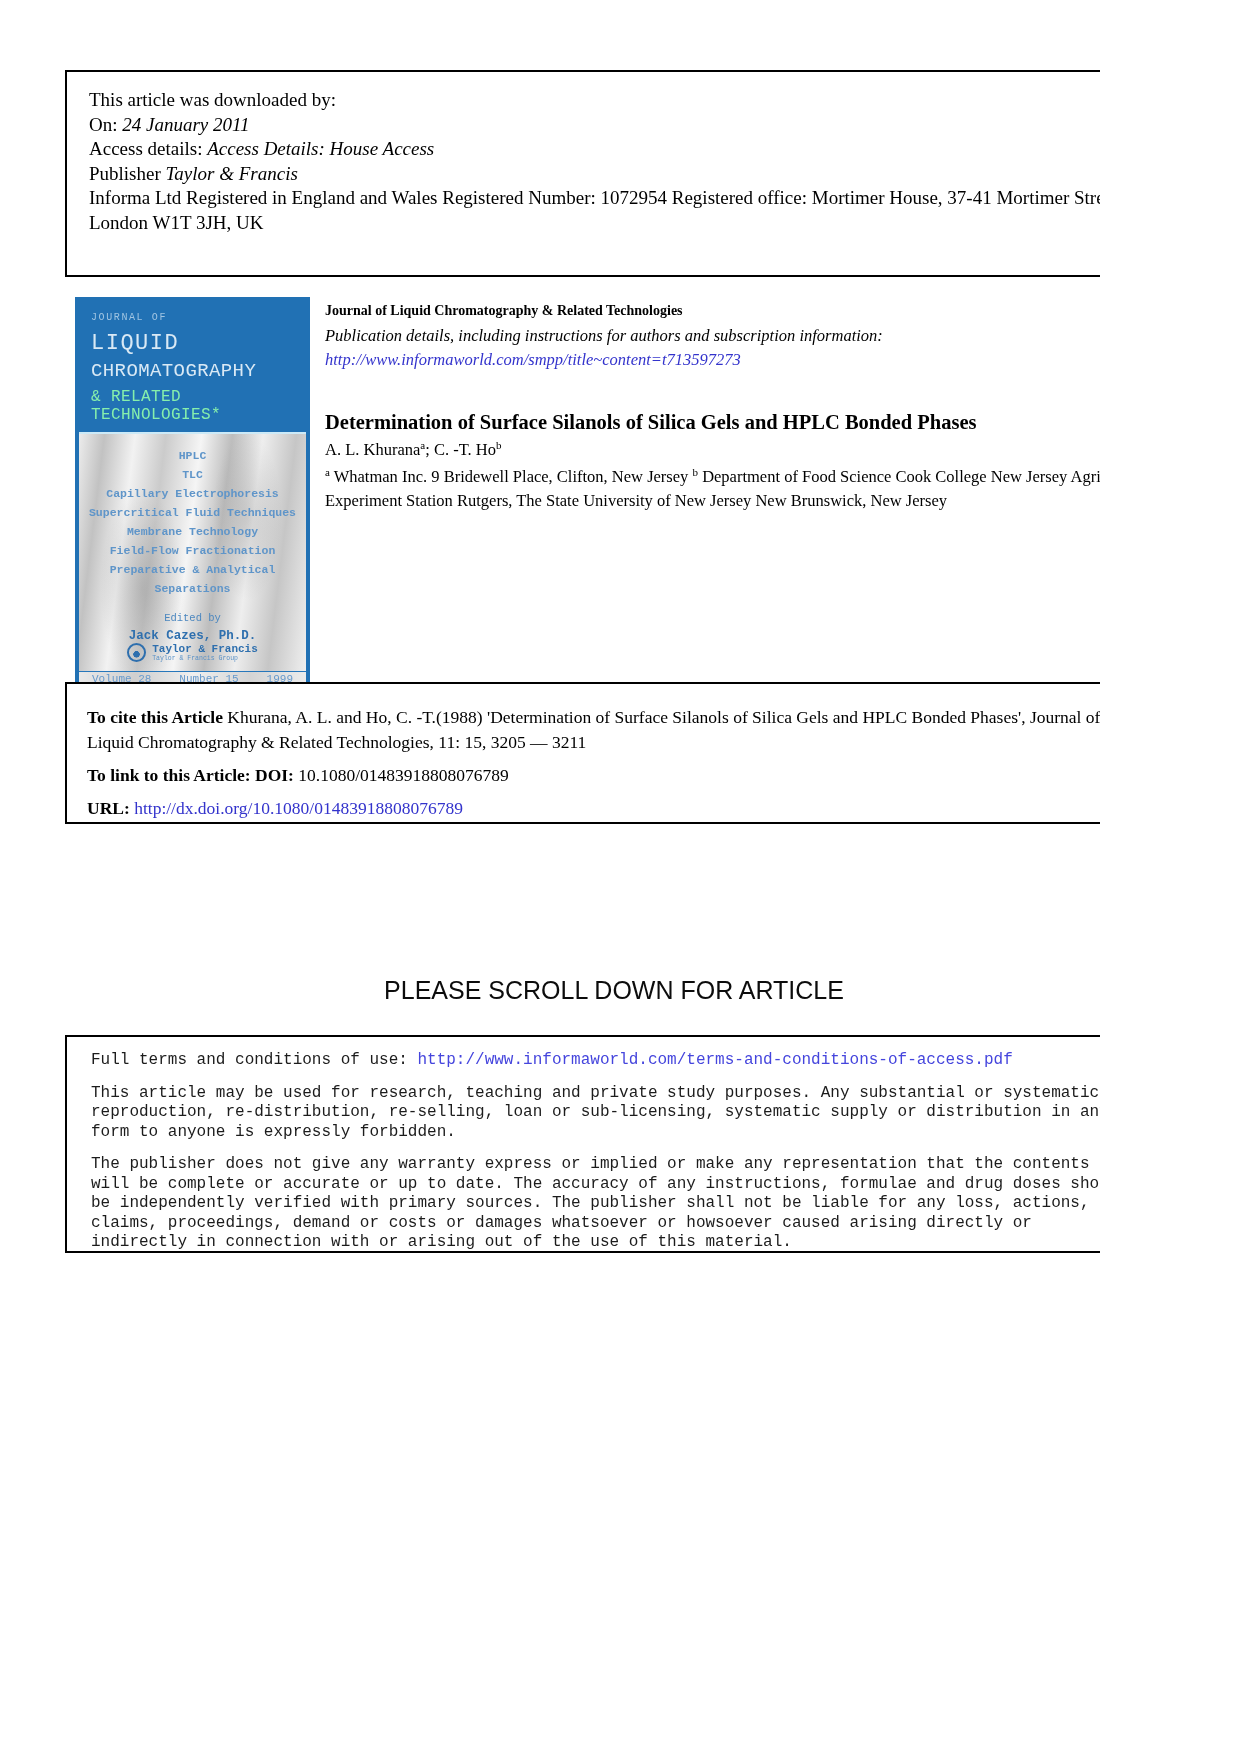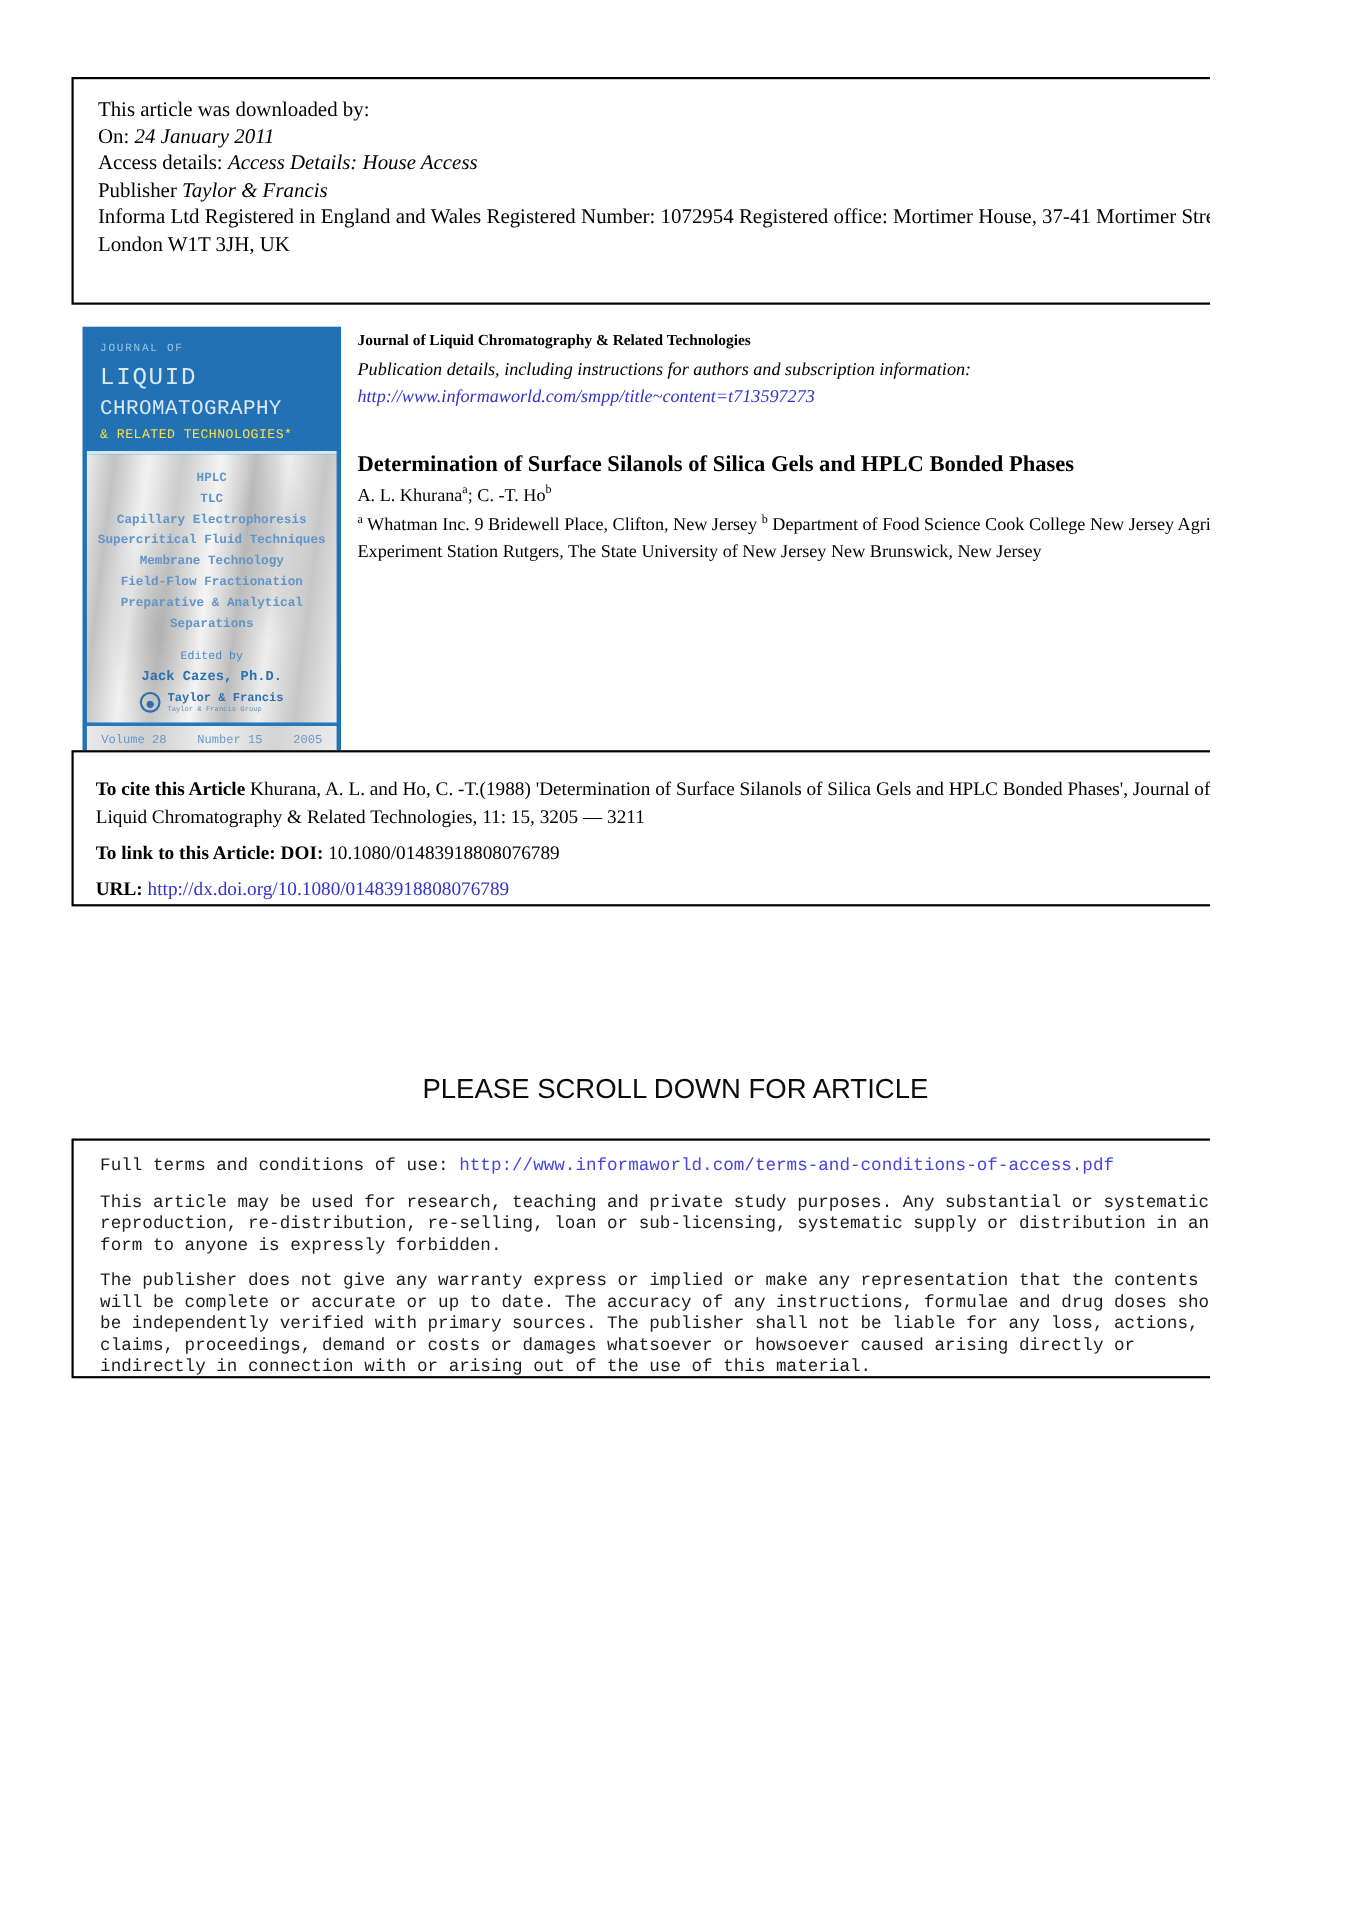--- a/index.html
+++ b/index.html
@@ -13,21 +13,21 @@
   .box-download p{margin:0;}
 
   
   .cover{position:absolute;left:75px;top:297px;width:235px;height:392px;background:#2171b4;
          box-sizing:border-box;display:flex;flex-direction:column;padding:0 4px 4px;
          font-family:Liberation Mono, monospace;}
   .masthead{padding:15px 6px 8px 12px;}
   .kicker{font-size:10px;letter-spacing:1.6px;color:#9fc4e2;margin-bottom:8px;}
   .m1{font-size:22px;letter-spacing:1.5px;color:#d9e9f5;margin-bottom:4px;}
   .m2{font-size:19px;letter-spacing:0.4px;color:#d9e9f5;margin-bottom:6px;}
-  .m3{font-size:12px;letter-spacing:0.4px;color:#fde047;}
+  .m3{font-size:16px;letter-spacing:0.4px;color:#86efac;}
   .cyan-line{height:3px;background:#cdeaf7;}
   .cover-body{flex:1;display:flex;flex-direction:column;align-items:center;text-align:center;
       padding-top:12px;
       background:
         radial-gradient(ellipse 60px 140px at 28% 65%, rgba(110,110,110,0.30), transparent 70%),
         radial-gradient(ellipse 50px 120px at 74% 35%, rgba(120,120,120,0.25), transparent 70%),
         linear-gradient(97deg,#ececec 0%,#c2c2c2 10%,#f2f2f2 22%,#cbcbcb 34%,#f5f5f5 48%,#bdbdbd 60%,#eeeeee 72%,#c6c6c6 85%,#efefef 100%);}
   .topic{font-size:11.5px;line-height:19px;font-weight:700;color:#5f95c9;}
   .edited{margin-top:14px;font-size:10.5px;color:#4c87bf;}
   .editor{margin-top:5px;font-size:12.5px;font-weight:700;color:#2e6fae;}
@@ -103,21 +103,21 @@
         <span>
           <div class="logo-main">Taylor &amp; Francis</div>
           <div class="logo-sub">Taylor &amp; Francis Group</div>
         </span>
       </div>
     </div>
     <div class="blue-line"></div>
     <div class="vol-strip">
       <span>Volume 28</span>
       <span>Number 15</span>
-      <span>2005</span>
+      <span>1999</span>
     </div>
   </div>
 
   <div class="right-col">
     <p class="j-title">Journal of Liquid Chromatography &amp; Related Technologies</p>
     <p class="j-details">Publication details, including instructions for authors and subscription information:</p>
     <p class="j-details"><a class="link">http://www.informaworld.com/smpp/title~content=t713597273</a></p>
 
     <p class="a-title">Determination of Surface Silanols of Silica Gels and HPLC Bonded Phases</p>
     <p class="a-authors"><span>A. L. Khurana</span><sup>a</sup><span>; C. -T. Ho</span><sup>b</sup></p>

